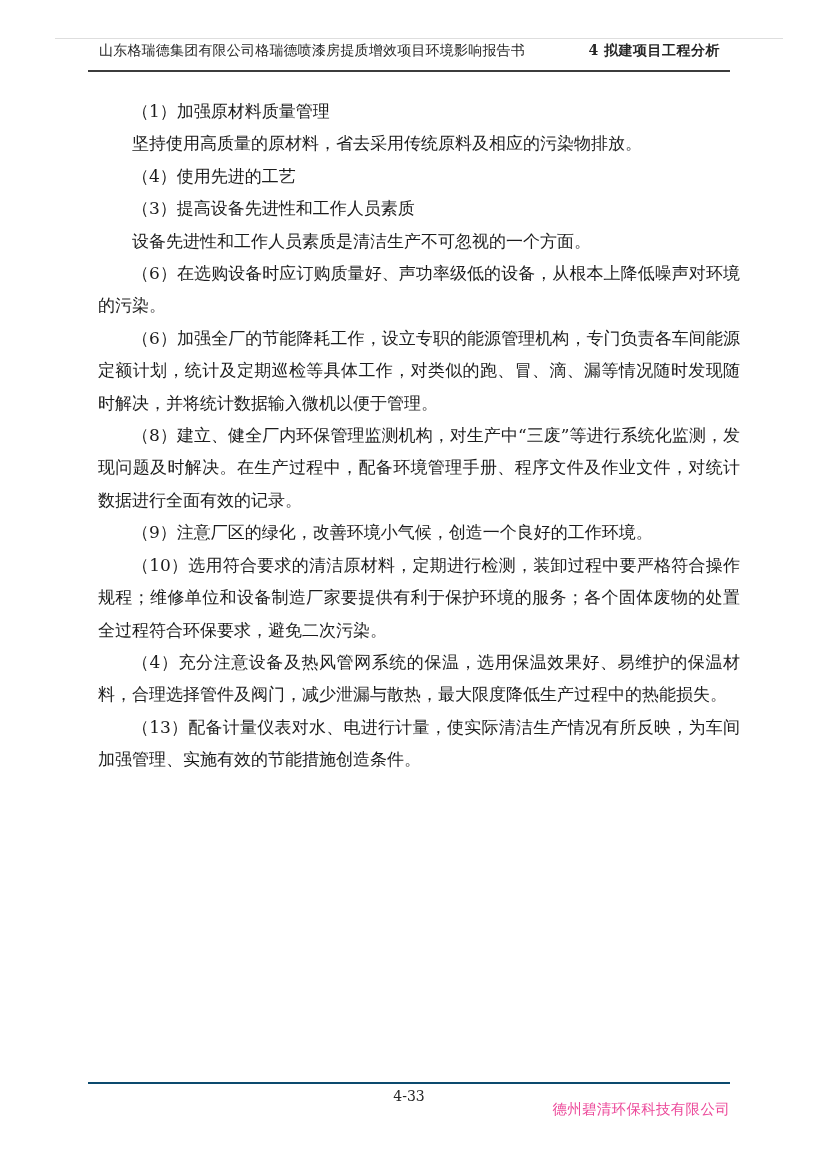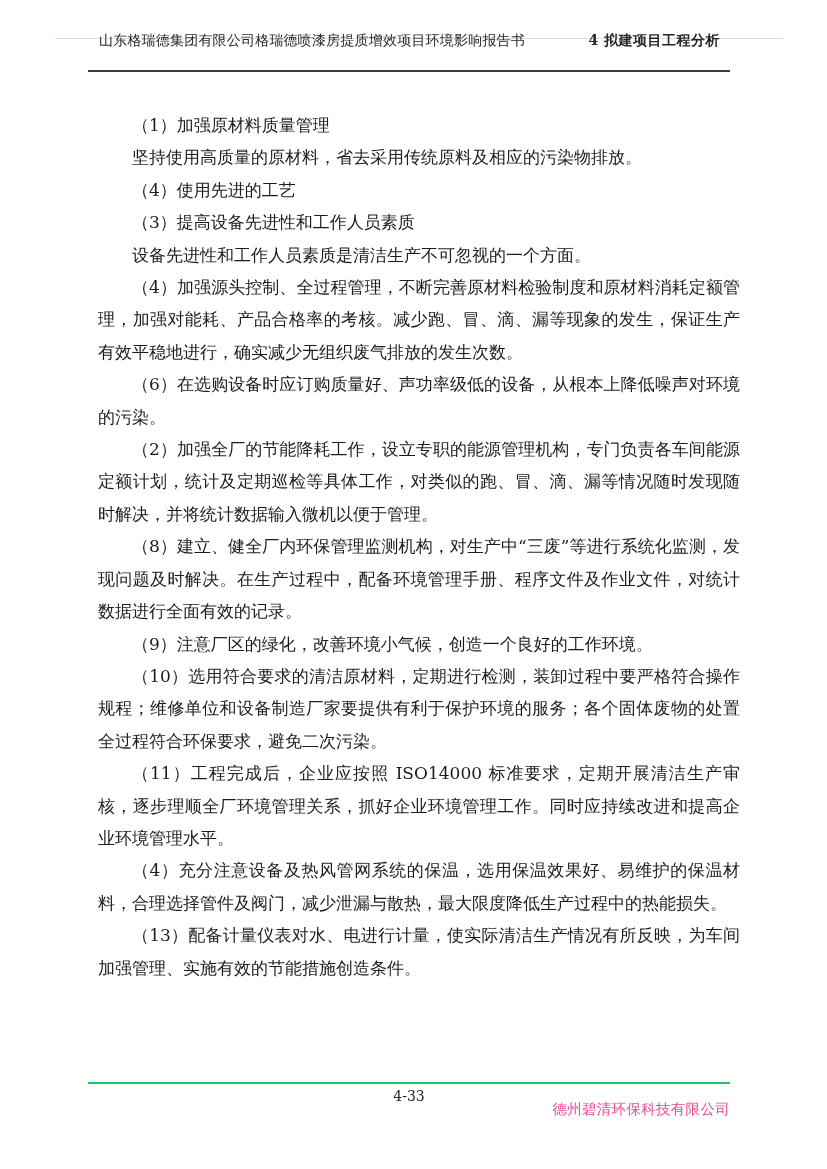--- a/index.html
+++ b/index.html
@@ -14,41 +14,40 @@
   
   .scan-line {
     position:absolute; top:38px; left:55px; width:728px; height:1px;
     background:#dedede;
   }
   
   .header {
     position:absolute; top:44px; left:88px; width:642px; height:28px;
     border-bottom:2px solid #3c3c3c;
     display:flex; justify-content:space-between; align-items:flex-end;
-    padding:0 10px 20px 11px; box-sizing:border-box;
+    padding:0 10px 10px 11px; box-sizing:border-box;
   }
   .header-left {
     font-size:14px; letter-spacing:0.2px; color:#262626; white-space:nowrap;
   }
   .header-right {
     font-size:14px; letter-spacing:0.5px; color:#262626; white-space:nowrap;font-weight:bold;
   }
   
   .body-text {
     position:absolute; top:95px; left:98px; width:642px;
     font-size:17px; line-height:32.4px;
     text-align:justify;
     color:#1c1c1c;
-    margin-top:14px;
   }
   .para { margin:0; text-indent:2em; }
   
   .footer {
     position:absolute; top:1082px; left:88px; width:642px;
-    border-top:2px solid #22c55e;
+    border-top:2px solid #0c4a6e;
   }
   .footer-inner { position:relative; width:100%; }
   .page-number {
     display:block; text-align:center;
     margin-top:4px; font-size:14px; color:#262626;
   }
   .company-name {
     position:absolute; right:0; top:12px;
     font-size:14.5px; letter-spacing:0.3px; color:#ec4899; white-space:nowrap;
   }
@@ -65,27 +64,25 @@
     <span class="header-right">4 拟建项目工程分析</span>
   </div>
 
   <div class="body-text">
 
   <p class="para">（1）加强原材料质量管理</p>
       <p class="para">坚持使用高质量的原材料，省去采用传统原料及相应的污染物排放。</p>
       <p class="para">（4）使用先进的工艺</p>
       <p class="para">（3）提高设备先进性和工作人员素质</p>
       <p class="para">设备先进性和工作人员素质是清洁生产不可忽视的一个方面。</p>
-      <p class="para">（4）加强源头控制、全过程管理，不断完善原材料检验制度和原材料消耗定额管理，加强对能耗、产品合格率的考核。减少跑、冒、滴、漏等现象的发生，保证生产有效平稳地进行，确实减少无组织废气排放的发生次数。</p>
       <p class="para">（6）在选购设备时应订购质量好、声功率级低的设备，从根本上降低噪声对环境的污染。</p>
-      <p class="para">（2）加强全厂的节能降耗工作，设立专职的能源管理机构，专门负责各车间能源定额计划，统计及定期巡检等具体工作，对类似的跑、冒、滴、漏等情况随时发现随时解决，并将统计数据输入微机以便于管理。</p>
+      <p class="para">（6）加强全厂的节能降耗工作，设立专职的能源管理机构，专门负责各车间能源定额计划，统计及定期巡检等具体工作，对类似的跑、冒、滴、漏等情况随时发现随时解决，并将统计数据输入微机以便于管理。</p>
       <p class="para">（8）建立、健全厂内环保管理监测机构，对生产中“三废”等进行系统化监测，发现问题及时解决。在生产过程中，配备环境管理手册、程序文件及作业文件，对统计数据进行全面有效的记录。</p>
       <p class="para">（9）注意厂区的绿化，改善环境小气候，创造一个良好的工作环境。</p>
       <p class="para">（10）选用符合要求的清洁原材料，定期进行检测，装卸过程中要严格符合操作规程；维修单位和设备制造厂家要提供有利于保护环境的服务；各个固体废物的处置全过程符合环保要求，避免二次污染。</p>
-      <p class="para">（11）工程完成后，企业应按照 ISO14000 标准要求，定期开展清洁生产审核，逐步理顺全厂环境管理关系，抓好企业环境管理工作。同时应持续改进和提高企业环境管理水平。</p>
       <p class="para">（4）充分注意设备及热风管网系统的保温，选用保温效果好、易维护的保温材料，合理选择管件及阀门，减少泄漏与散热，最大限度降低生产过程中的热能损失。</p>
       <p class="para">（13）配备计量仪表对水、电进行计量，使实际清洁生产情况有所反映，为车间加强管理、实施有效的节能措施创造条件。</p>
     </div>
 
   <div class="footer">
     <div class="footer-inner">
       <span class="page-number">4-33</span>
       <span class="company-name">德州碧清环保科技有限公司</span>
     </div>
   </div>

